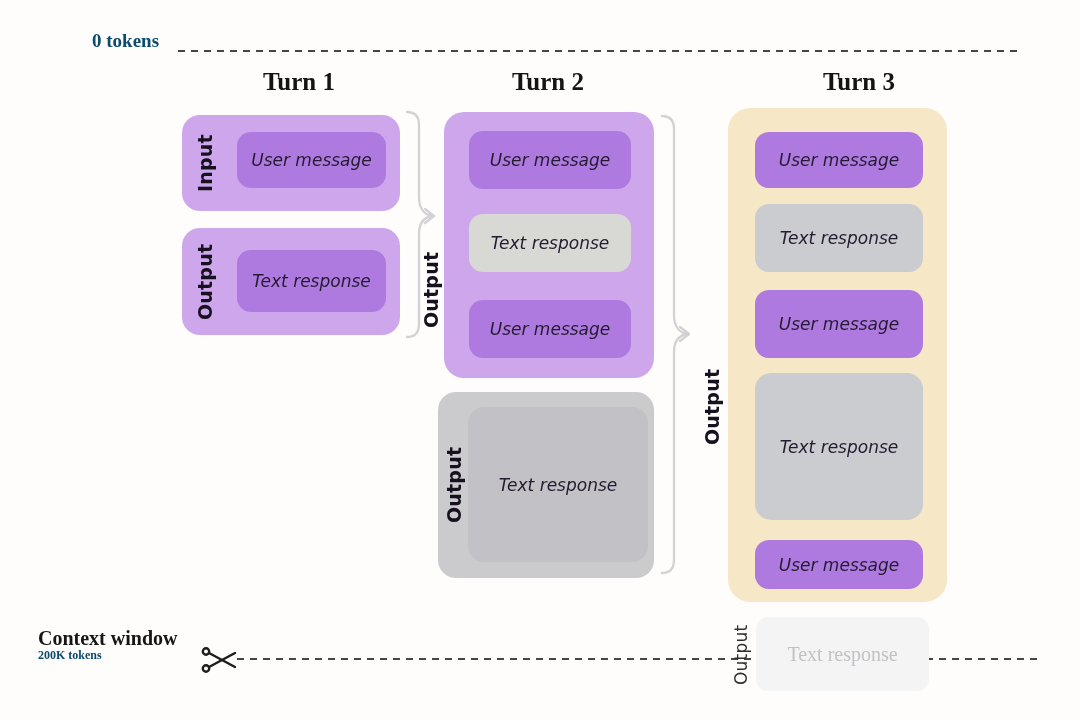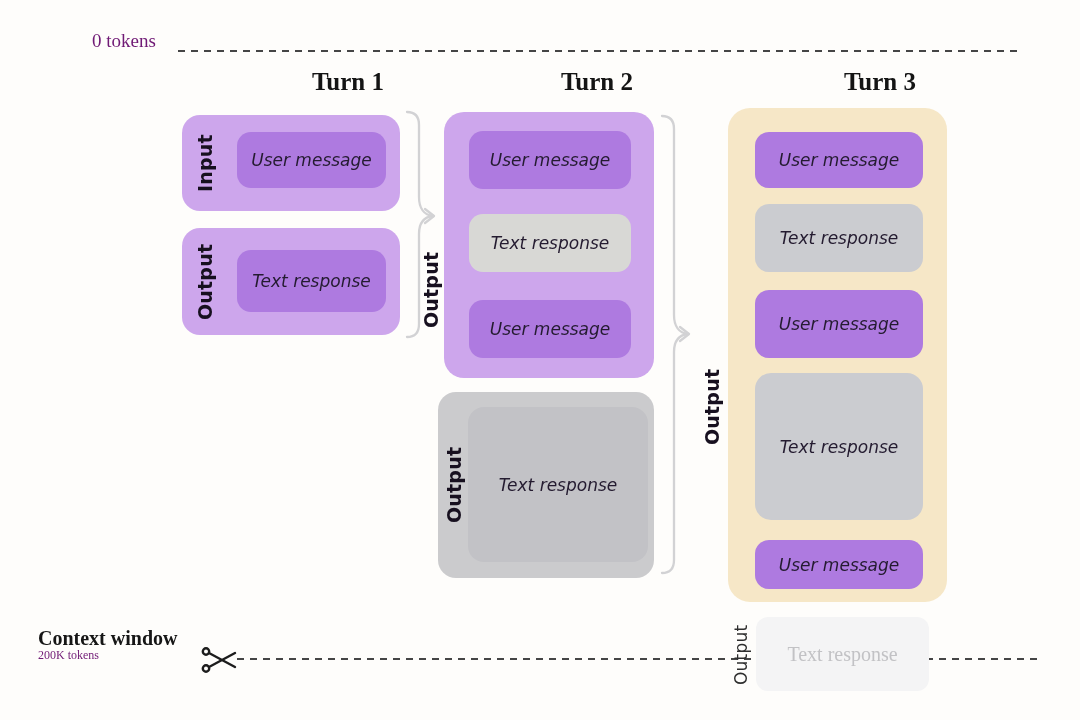--- a/index.html
+++ b/index.html
@@ -1,23 +1,23 @@
 <!DOCTYPE html>
 <html><head>
 <meta charset="utf-8">
 <style>
   html,body{margin:0;padding:0;background:#ffffff;}
   #canvas{
     position:relative;width:1080px;height:720px;background:#fefdfb;
     overflow:hidden;font-family:"DejaVu Sans",sans-serif;
   }
   
-  .serif{font-family:"Liberation Serif","DejaVu Serif",serif;color:#701a75;}
+  .serif{font-family:"Liberation Serif","DejaVu Serif",serif;color:#0c4a6e;font-weight:bold;}
   .turn-title{
-    position:absolute;width:170px;text-align:right;
+    position:absolute;width:170px;text-align:center;
     font-family:"Liberation Serif","DejaVu Serif",serif;
     font-size:25px;font-weight:600;color:#141414;top:68px;
   }
   .v-label{
     position:absolute;display:flex;align-items:center;justify-content:center;
     writing-mode:vertical-rl;transform:rotate(180deg);
     font-weight:bold;font-size:19px;color:#17101f;letter-spacing:.2px;
   }
   .msg{
     position:absolute;display:flex;align-items:center;justify-content:center;
@@ -82,21 +82,21 @@
 </head>
 <body>
 
 <div id="canvas">
 
   <div id="top-axis-label" class="serif">0 tokens</div>
   <div id="top-dash" class="dash"></div>
 
   <div class="turn-title" style="left:214px;">Turn 1</div>
   <div class="turn-title" style="left:463px;">Turn 2</div>
-  <div class="turn-title" style="left:746px;">Turn 3</div>
+  <div class="turn-title" style="left:774px;">Turn 3</div>
 
   <div id="t1-input" class="pcont">
     <div class="v-label">Input</div>
     <div class="msg purple">User message</div>
   </div>
   <div id="t1-output" class="pcont">
     <div class="v-label">Output</div>
     <div class="msg purple">Text response</div>
   </div>
 

